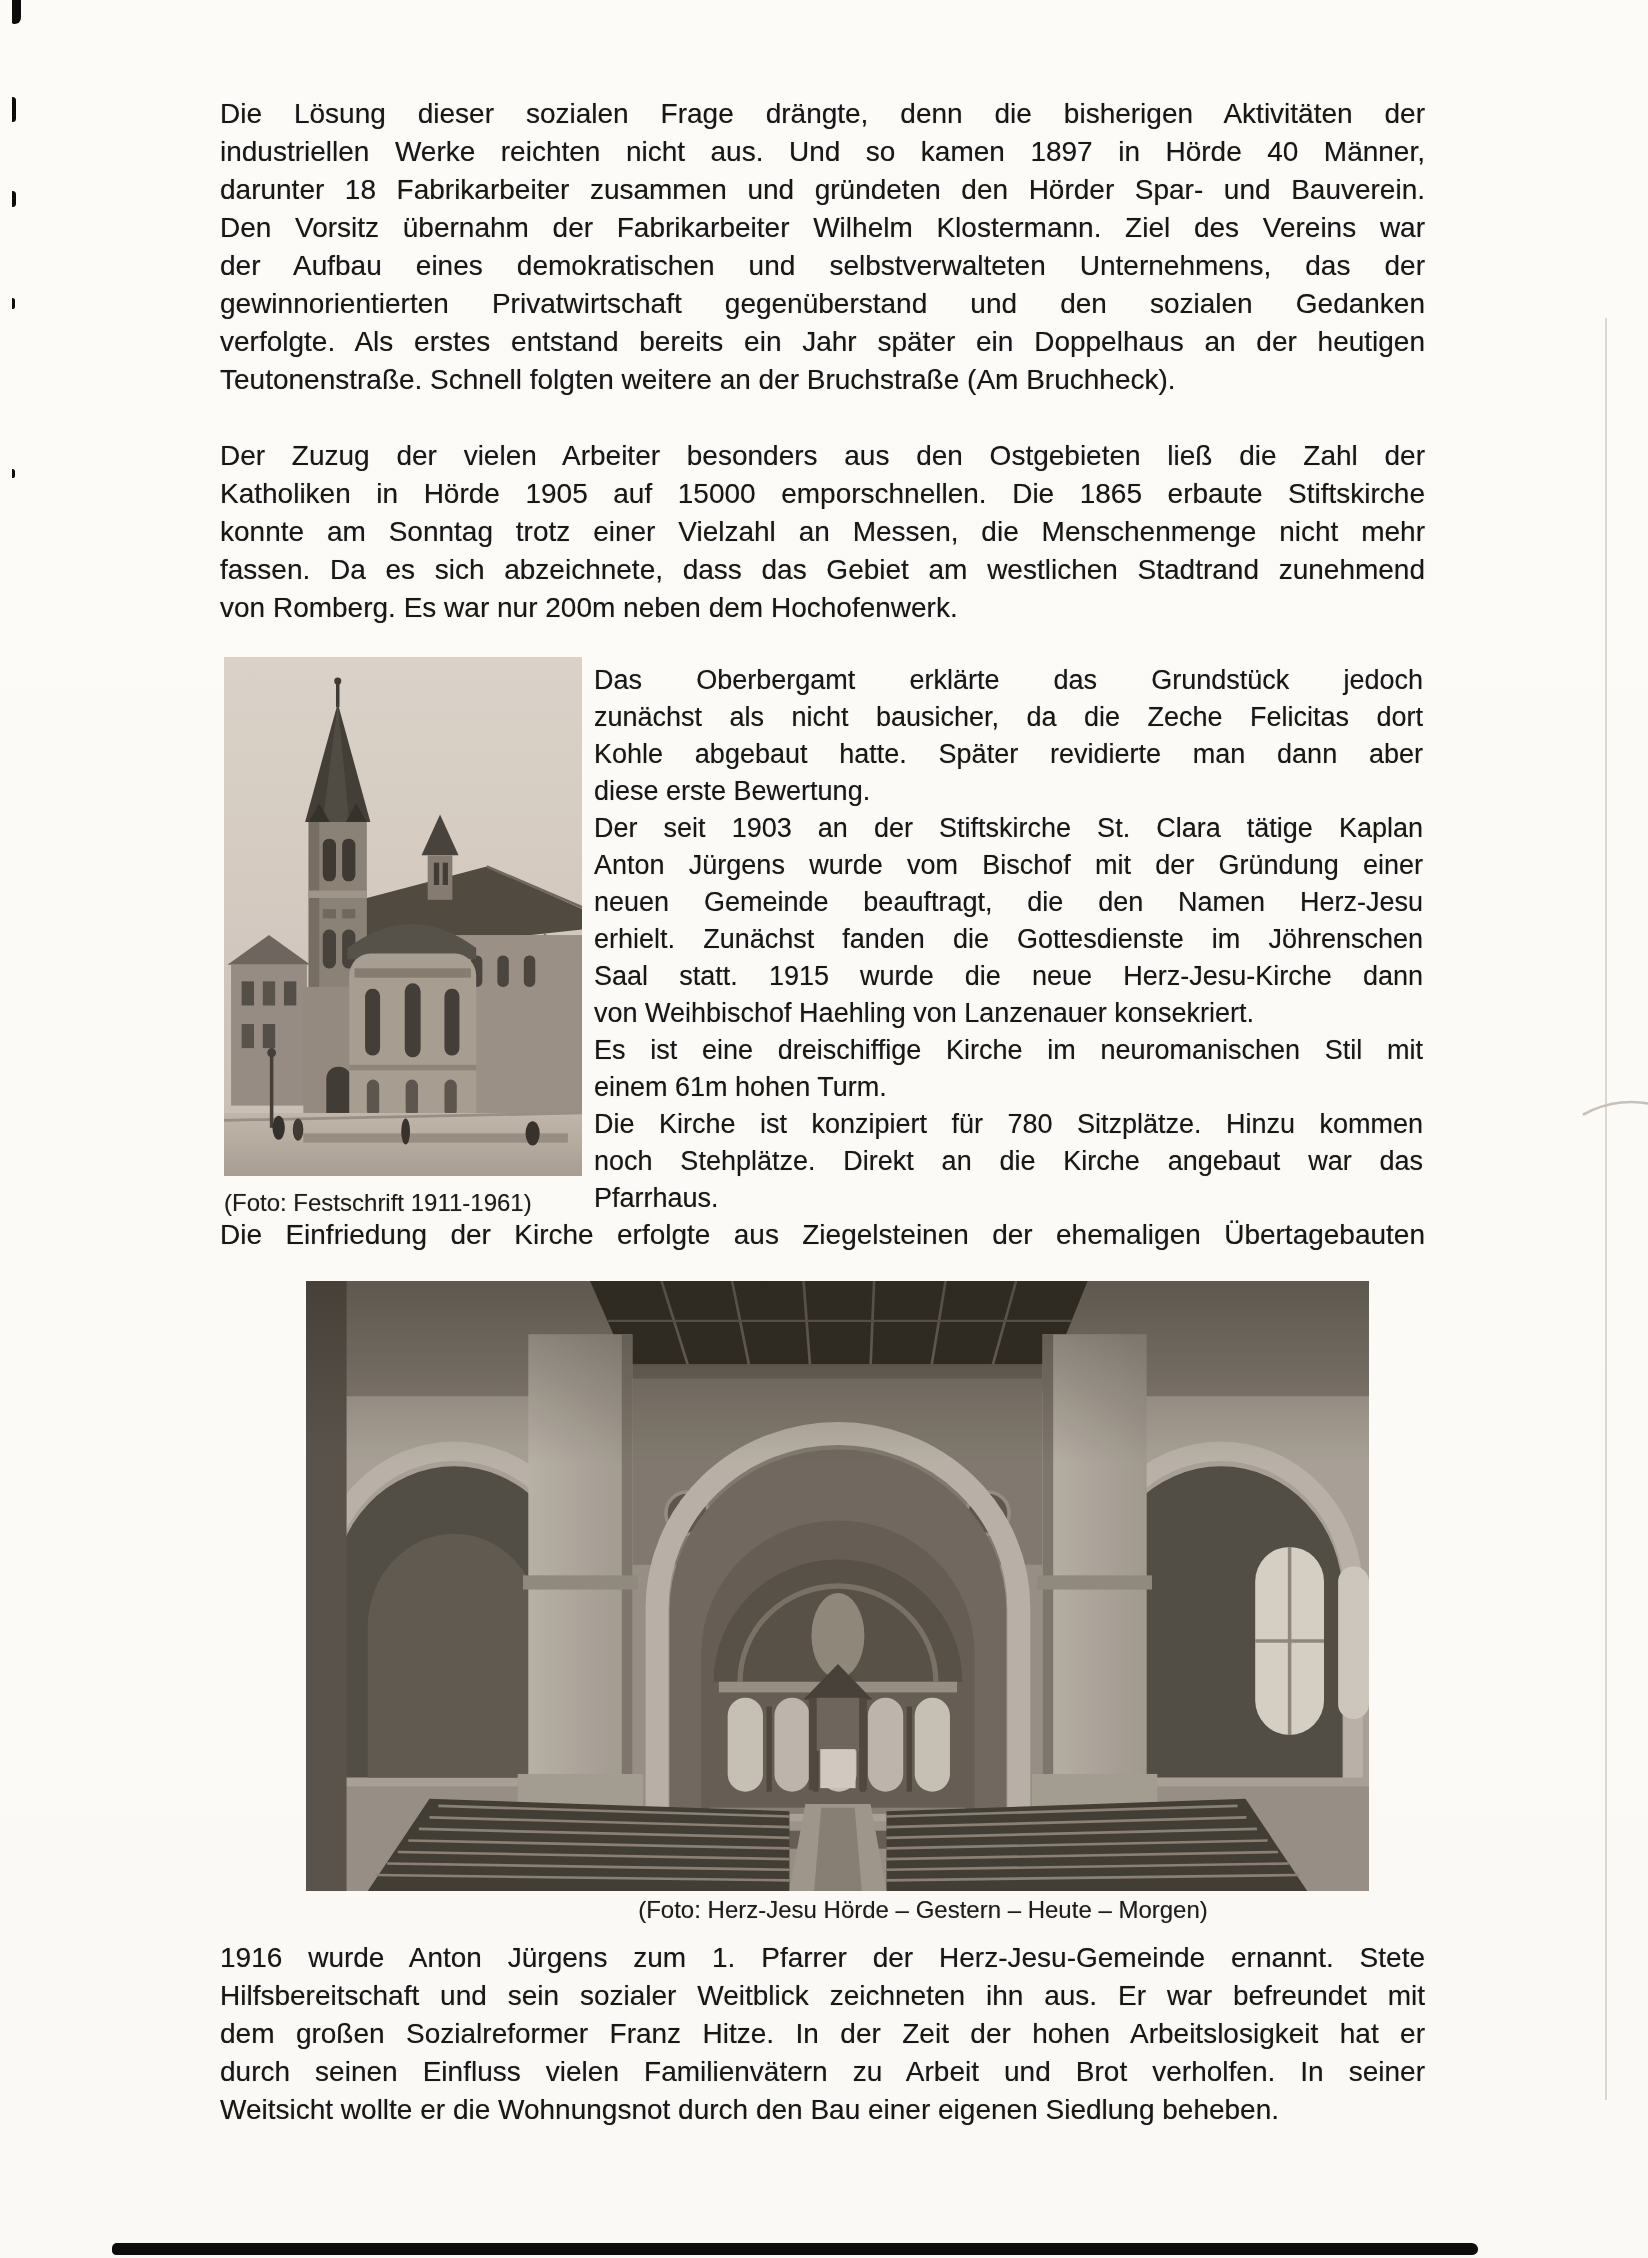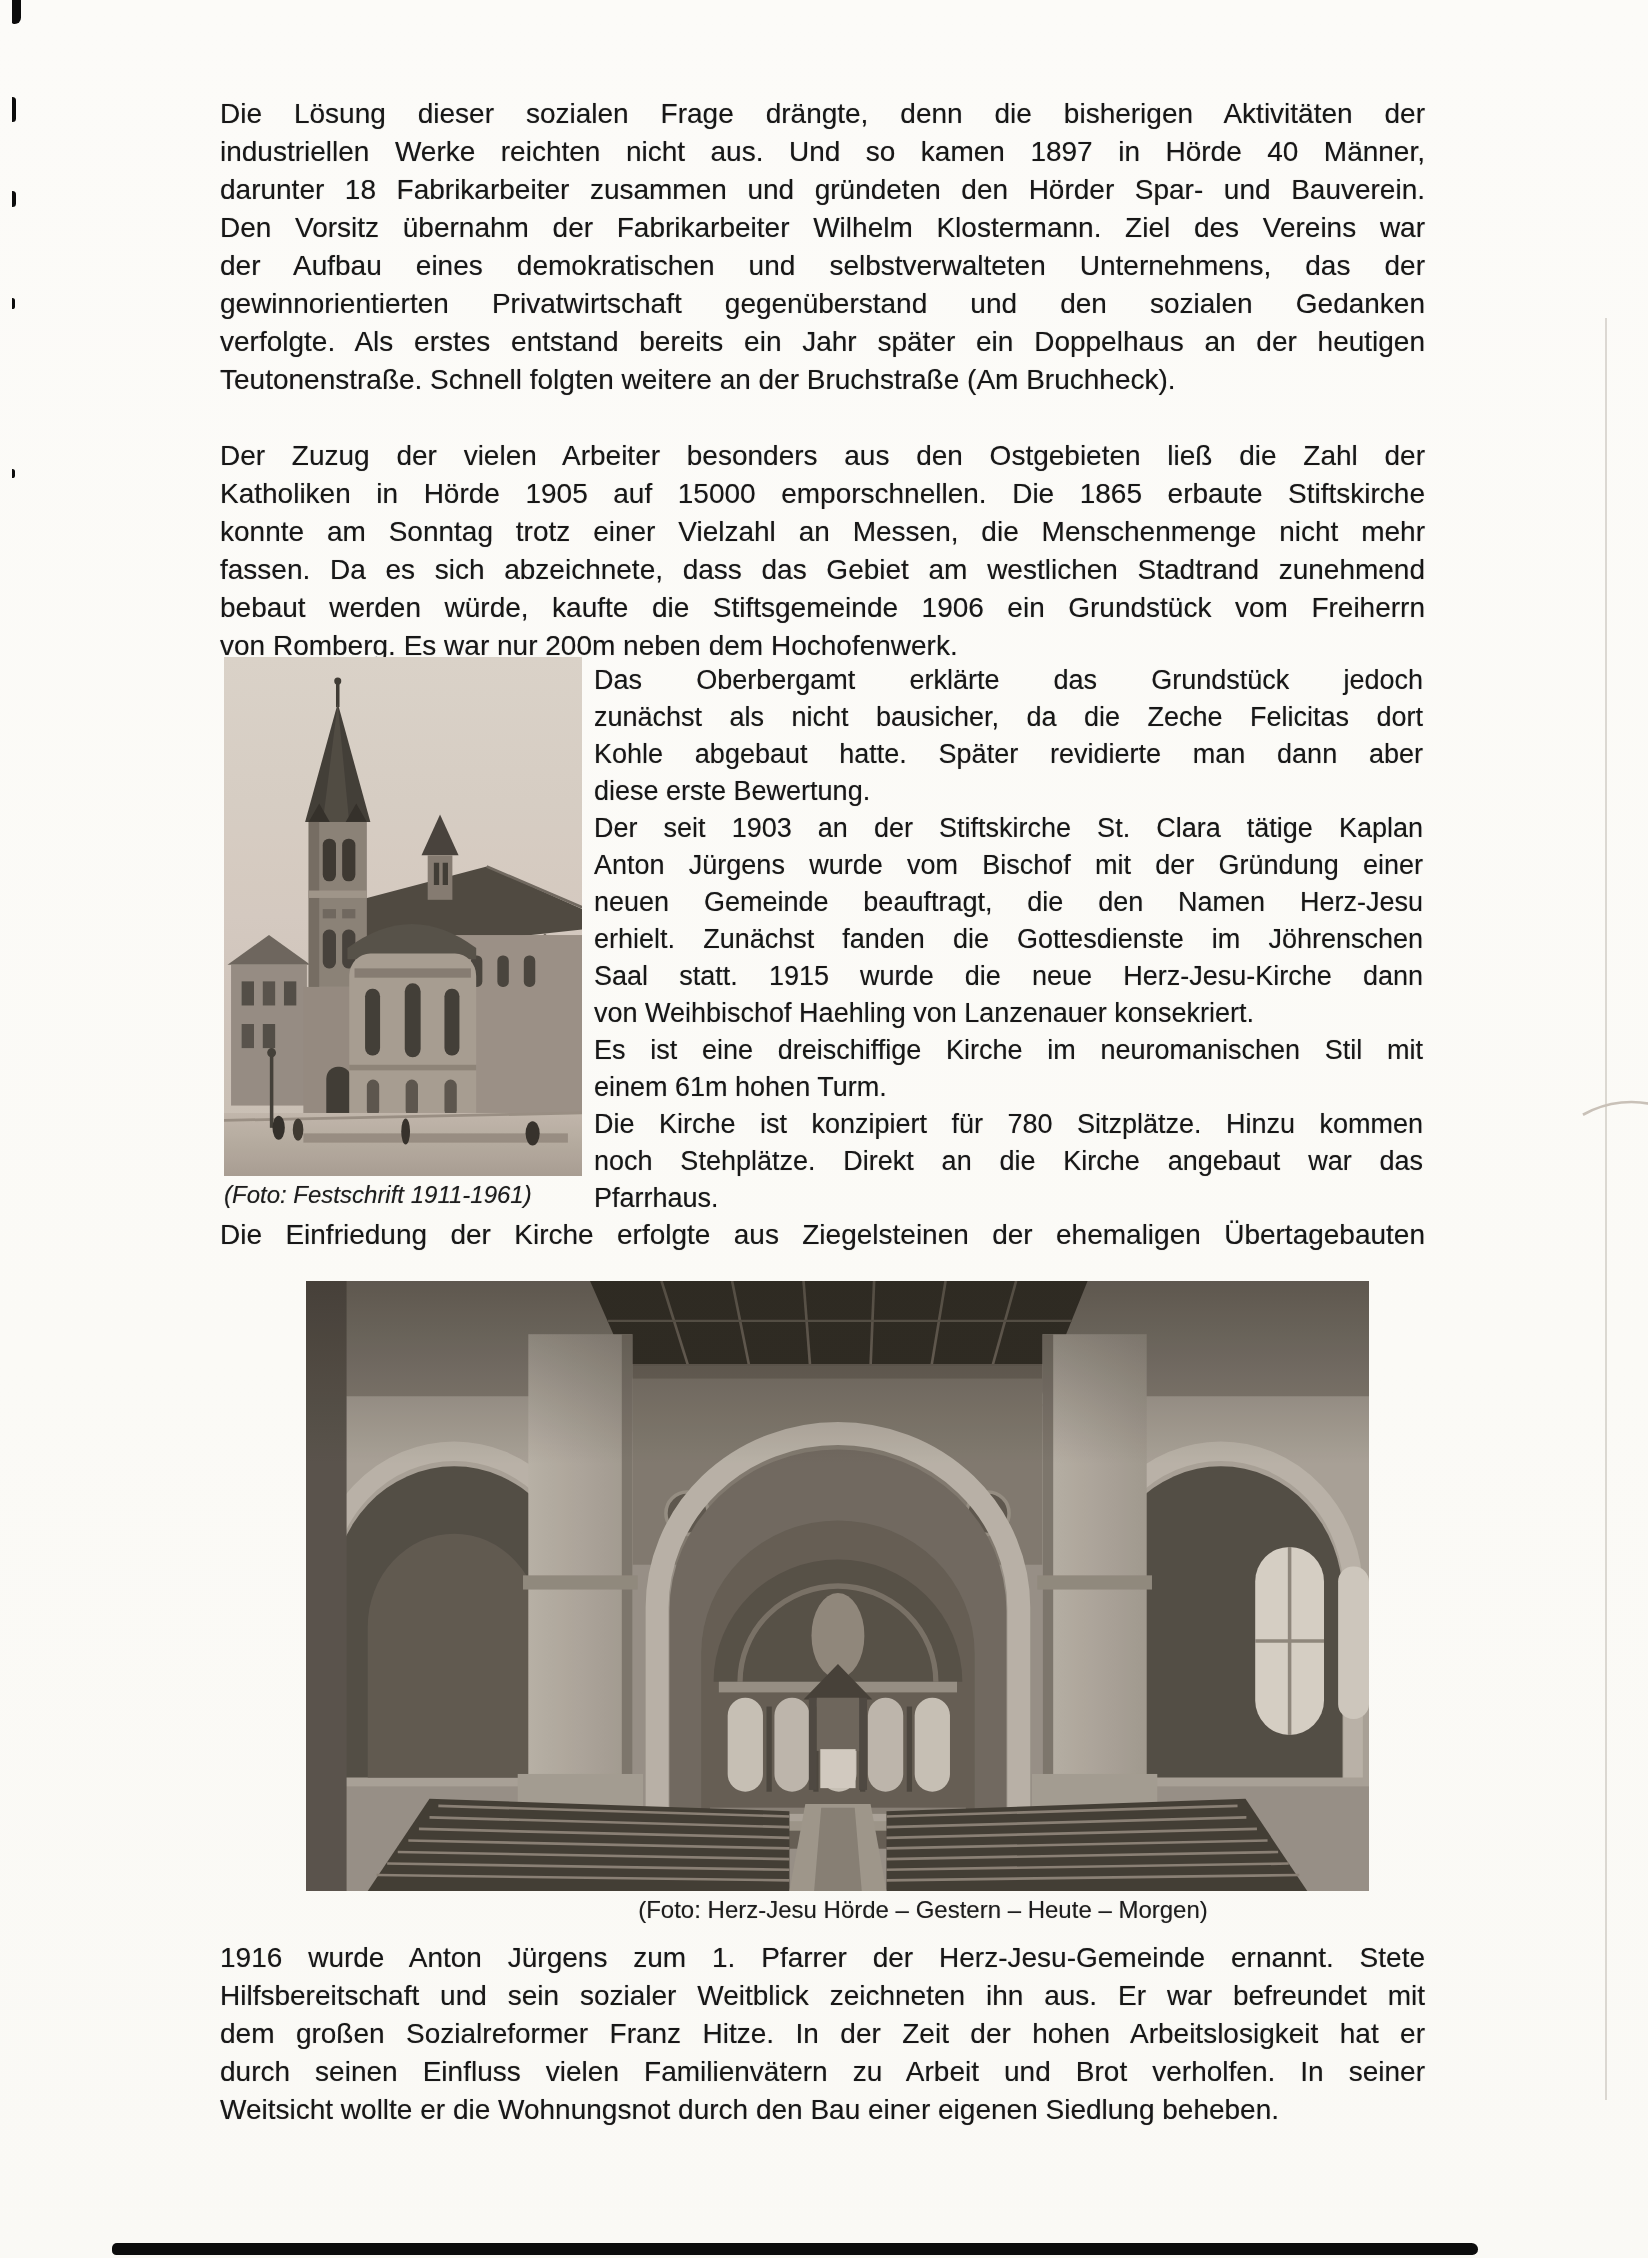--- a/index.html
+++ b/index.html
@@ -18,21 +18,21 @@
   #p1{top:95px;}
   #p2{top:437px;}
   #einfried{top:1216px;}
   #p4{top:1939px;}
   
   #wrapcol{left:582px;top:662px;width:829px;font-size:27px;line-height:37px;}
   
   figure{margin:0;padding:0;}
   #fig1{left:212px;top:657px;width:358px;}
   #fig1 .photo{width:358px;height:519px;display:block;box-shadow:0 0 0 0.9px #c6bdb3 inset;}
-  #fig1 figcaption{margin-top:5px;font-size:24px;color:#1d1d1d;text-shadow:0 0 0.9px rgba(10,10,10,.4);font-style:italic;}
+  #fig1 figcaption{margin-top:13px;font-size:24px;color:#1d1d1d;text-shadow:0 0 0.9px rgba(10,10,10,.4);}
   #fig2{left:294px;top:1281px;width:1234px;}
   #fig2 .photo{width:1063px;height:610px;display:block;box-shadow:0 0 0 0.9px #b8afa5 inset;}
   #fig2 figcaption{margin-top:5.3px;font-size:24px;text-align:center;color:#1d1d1d;text-shadow:0 0 0.9px rgba(10,10,10,.4);}
   
   .artifact{position:absolute;background:#0c0c0c;}
   #corner-mark{left:0;top:0;width:8.8px;height:24px;border-radius:0 0 6.2px 1.8px;}
   #edge-mark-1{left:0;top:97px;width:4.4px;height:25px;border-radius:0 3.5px 3.5px 0;}
   #edge-mark-2{left:0;top:191px;width:3.5px;height:16px;border-radius:0 3.5px 3.5px 0;}
   #edge-mark-3{left:0;top:298px;width:2.6px;height:10.6px;border-radius:0 2.6px 2.6px 0;}
   #edge-mark-4{left:0;top:469px;width:2.6px;height:8.8px;border-radius:0 2.6px 2.6px 0;}
@@ -54,21 +54,20 @@
       <div class="tl just">gewinnorientierten Privatwirtschaft gegenüberstand und den sozialen Gedanken</div>
       <div class="tl just">verfolgte. Als erstes entstand bereits ein Jahr später ein Doppelhaus an der heutigen</div>
       <div class="tl">Teutonenstraße. Schnell folgten weitere an der Bruchstraße (Am Bruchheck).</div>
     </section>
 
   <section id="p2" class="block">
       <div class="tl just">Der Zuzug der vielen Arbeiter besonders aus den Ostgebieten ließ die Zahl der</div>
       <div class="tl just">Katholiken in Hörde 1905 auf 15000 emporschnellen. Die 1865 erbaute Stiftskirche</div>
       <div class="tl just">konnte am Sonntag trotz einer Vielzahl an Messen, die Menschenmenge nicht mehr</div>
       <div class="tl just">fassen. Da es sich abzeichnete, dass das Gebiet am westlichen Stadtrand zunehmend</div>
-      <div class="tl just">bebaut werden würde, kaufte die Stiftsgemeinde 1906 ein Grundstück vom Freiherrn</div>
       <div class="tl">von Romberg. Es war nur 200m neben dem Hochofenwerk.</div>
     </section>
 
   <figure id="fig1" class="block">
     <svg class="photo" viewBox="0 0 406 560" preserveAspectRatio="none" role="img">
       <defs>
         <linearGradient id="g1sky" x1="0" y1="0" x2="0" y2="1">
           <stop offset="0" stop-color="#ddd5cd"></stop>
             <stop offset="0.5" stop-color="#d6ccc4"></stop>
             <stop offset="1" stop-color="#c8beb5"></stop>

